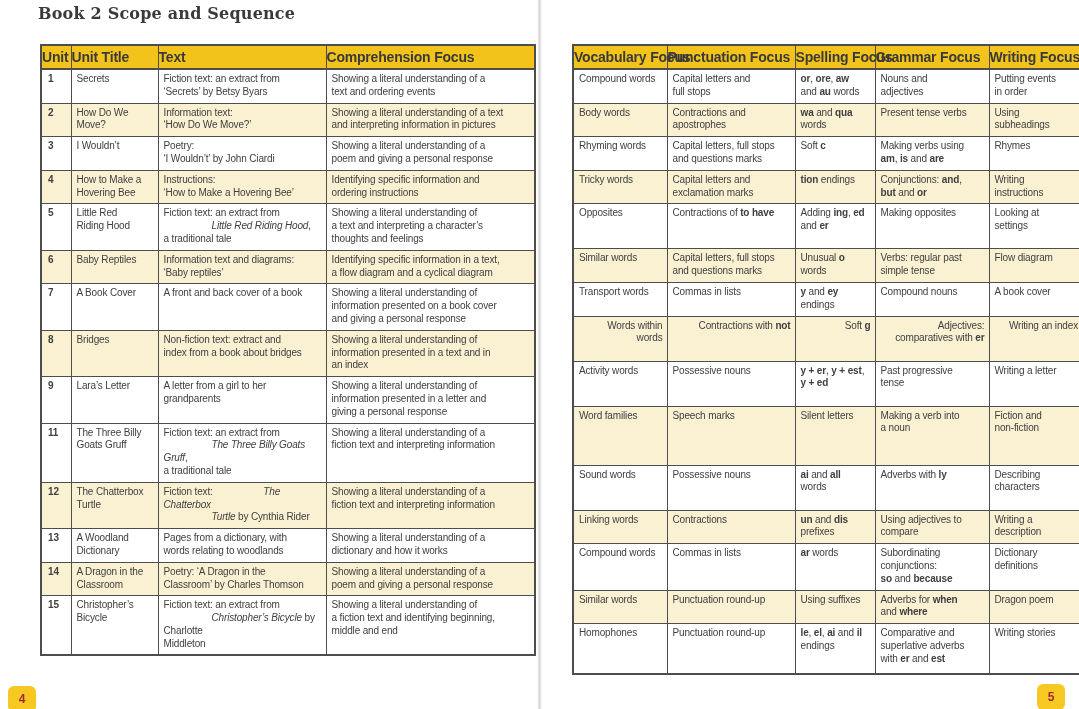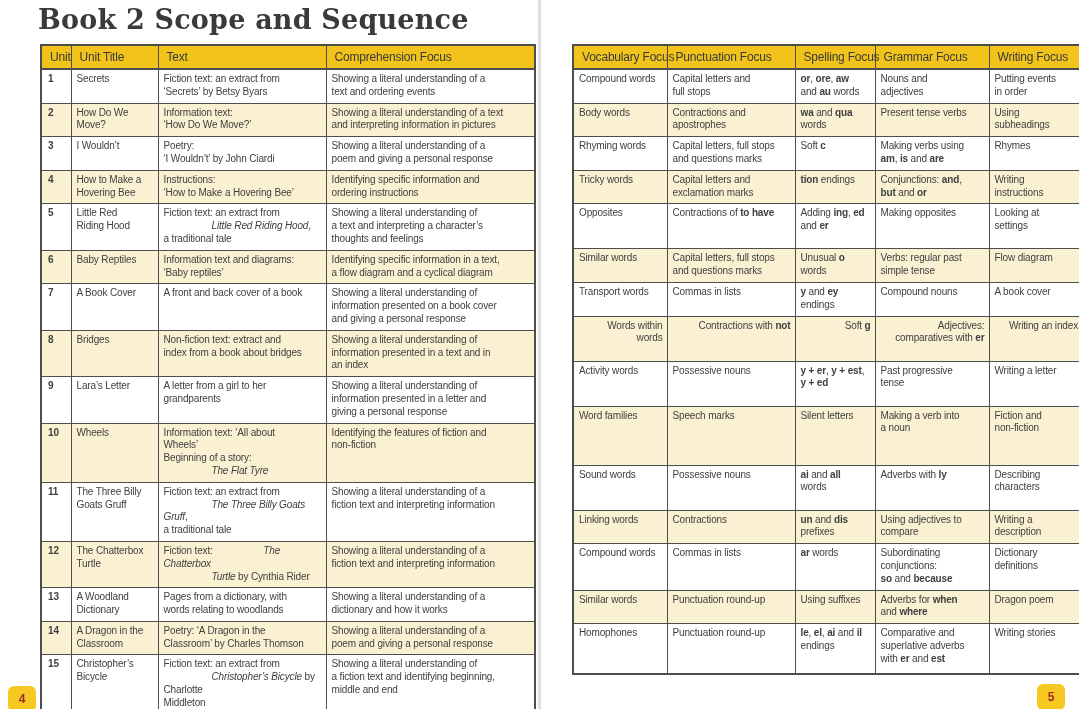--- a/index.html
+++ b/index.html
@@ -11,37 +11,37 @@
     --text:#3F3F3F;
   }
   html,body{margin:0;padding:0;}
   body{
     width:1079px;height:709px;position:relative;overflow:hidden;
     background:#ffffff;color:var(--text);
     font-family:"Liberation Sans",sans-serif;
   }
   .title{
     position:absolute;left:38px;top:4px;margin:0;
-    font-family:"DejaVu Serif",serif;font-size:27px;font-weight:700;
+    font-family:"DejaVu Serif",serif;font-size:16px;font-weight:700;
     color:#3A3A3A;letter-spacing:.2px;
   }
   .spine{
     position:absolute;left:537px;top:0;width:5px;height:709px;
     background:linear-gradient(to right,#ffffff,#d6d6d6 50%,#ffffff);
   }
   table{
     position:absolute;top:44px;border-collapse:collapse;table-layout:fixed;
     border:2px solid var(--border);
   }
   table.left{left:40px;width:494px;}
   table.right{left:537px;width:510px;margin-left:35px;}
   th{
     background:var(--header-bg);color:#3A3A3A;text-align:left;
-    font-size:12px;font-weight:400;letter-spacing:-.2px;white-space:nowrap;
-    padding:3px 8px;border:1px solid var(--border);height:16px;
+    font-size:14px;font-weight:700;letter-spacing:-.2px;white-space:nowrap;
+    padding:3px 0;border:1px solid var(--border);height:16px;
   }
   thead tr{border-bottom:2px solid var(--border);}
   td{
     border:1px solid var(--border);vertical-align:top;
     font-size:10px;line-height:1.28;letter-spacing:-.15px;color:#404040;
     padding:3px 4px 4px 5px;
   }
   tr.alt td{background:var(--alt-row-bg);}
   td.unit{font-weight:700;padding-left:6px;}
   td b{font-weight:700;}
@@ -123,26 +123,20 @@
         <td class="unit">8</td>
         <td>Bridges</td>
         <td>Non-fiction text: extract and<br>index from a book about bridges</td>
         <td>Showing a literal understanding of<br>information presented in a text and in<br>an index</td>
       </tr>
       <tr style="height: 45px;">
         <td class="unit">9</td>
         <td>Lara’s Letter</td>
         <td>A letter from a girl to her<br>grandparents</td>
         <td>Showing a literal understanding of<br>information presented in a letter and<br>giving a personal response</td>
-      </tr>
-      <tr class="alt" style="height: 59px;">
-        <td class="unit">10</td>
-        <td>Wheels</td>
-        <td>Information text: ‘All about<br>Wheels’<br>Beginning of a story:<br><i>The Flat Tyre</i></td>
-        <td>Identifying the features of fiction and<br>non-fiction</td>
       </tr>
       <tr style="height: 45px;">
         <td class="unit">11</td>
         <td>The Three Billy<br>Goats Gruff</td>
         <td>Fiction text: an extract from<br><i>The Three Billy Goats Gruff</i>,<br>a traditional tale</td>
         <td>Showing a literal understanding of a<br>fiction text and interpreting information</td>
       </tr>
       <tr class="alt" style="height: 33px;">
         <td class="unit">12</td>
         <td>The Chatterbox<br>Turtle</td>

